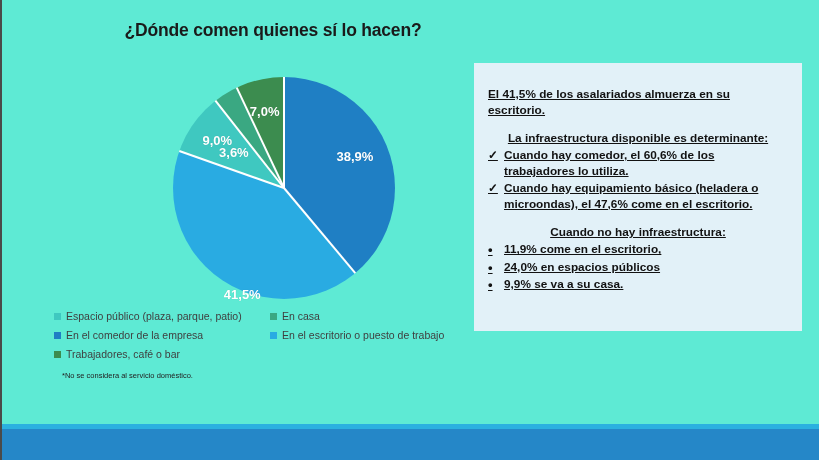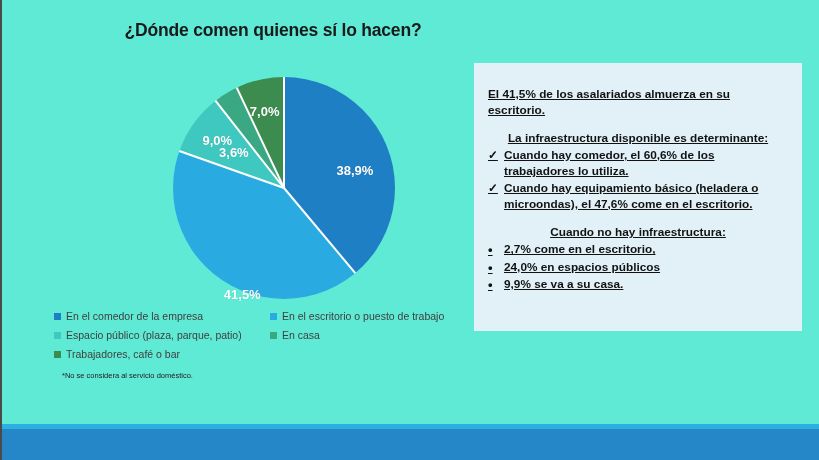--- a/index.html
+++ b/index.html
@@ -175,47 +175,47 @@
 
   <div id="title">¿Dónde comen quienes sí lo hacen?</div>
 
   <div id="chart-area">
     <div id="pie" style="background: conic-gradient(rgb(31, 127, 196) 0deg, rgb(31, 127, 196) 140.04deg, rgb(41, 171, 226) 140.04deg, rgb(41, 171, 226) 289.44deg, rgb(63, 200, 192) 289.44deg, rgb(63, 200, 192) 321.84deg, rgb(58, 168, 130) 321.84deg, rgb(58, 168, 130) 334.8deg, rgb(60, 140, 79) 334.8deg, rgb(60, 140, 79) 360deg);">
         <div class="slice-sep" style="transform: translate(-50%, 0px) rotate(180deg);"></div>
         <div class="slice-sep" style="transform: translate(-50%, 0px) rotate(320.04deg);"></div>
         <div class="slice-sep" style="transform: translate(-50%, 0px) rotate(469.44deg);"></div>
         <div class="slice-sep" style="transform: translate(-50%, 0px) rotate(501.84deg);"></div>
         <div class="slice-sep" style="transform: translate(-50%, 0px) rotate(514.8deg);"></div>
-        <div class="pie-label" style="left: 181.937px; top: 93px; transform: translate(-50%, -50%);">38,9%</div>
+        <div class="pie-label" style="left: 181.937px; top: 79px; transform: translate(-50%, -50%);">38,9%</div>
         <div class="pie-label" style="left: 69.2525px; top: 171.201px; transform: translate(-50%, -50%); margin-top: 46px;">41,5%</div>
         <div class="pie-label" style="left: 44.2453px; top: 63.1378px; transform: translate(-50%, -50%);">9,0%</div>
         <div class="pie-label" style="left: 60.8668px; top: 43px; transform: translate(-50%, -50%); margin-top: 32px;">3,6%</div>
         <div class="pie-label" style="left: 91.6289px; top: 34px; transform: translate(-50%, -50%);">7,0%</div>
       </div>
   </div>
 
   <div id="legend">
     <div class="legend-row">
       <div class="legend-item col1">
+        <span class="swatch" style="background: rgb(63, 200, 192);"></span>
+        <span>Espacio público (plaza, parque, patio)</span>
+      </div>
+      <div class="legend-item">
+        <span class="swatch" style="background: rgb(58, 168, 130);"></span>
+        <span>En casa</span>
+      </div>
+    </div>
+    <div class="legend-row">
+      <div class="legend-item col1">
         <span class="swatch" style="background: rgb(31, 127, 196);"></span>
         <span>En el comedor de la empresa</span>
       </div>
       <div class="legend-item">
         <span class="swatch" style="background: rgb(41, 171, 226);"></span>
         <span>En el escritorio o puesto de trabajo</span>
-      </div>
-    </div>
-    <div class="legend-row">
-      <div class="legend-item col1">
-        <span class="swatch" style="background: rgb(63, 200, 192);"></span>
-        <span>Espacio público (plaza, parque, patio)</span>
-      </div>
-      <div class="legend-item">
-        <span class="swatch" style="background: rgb(58, 168, 130);"></span>
-        <span>En casa</span>
       </div>
     </div>
     <div class="legend-row">
       <div class="legend-item col1">
         <span class="swatch" style="background: rgb(60, 140, 79);"></span>
         <span>Trabajadores, café o bar</span>
       </div>
     </div>
   </div>
 
@@ -231,21 +231,21 @@
       <span class="bullet-text">Cuando hay comedor, el 60,6% de los trabajadores lo utiliza.</span>
     </div>
     <div class="bullet-row">
       <span class="bullet-mark">✓</span>
       <span class="bullet-text">Cuando hay equipamiento básico (heladera o microondas), el 47,6% come en el escritorio.</span>
     </div>
     <div class="gap"></div>
     <p class="panel-head">Cuando no hay infraestructura:</p>
     <div class="bullet-row">
       <span class="bullet-mark dot">•</span>
-      <span class="bullet-text">2,7% come en el escritorio,</span>
+      <span class="bullet-text">11,9% come en el escritorio,</span>
     </div>
     <div class="bullet-row">
       <span class="bullet-mark dot">•</span>
       <span class="bullet-text">24,0% en espacios públicos</span>
     </div>
     <div class="bullet-row">
       <span class="bullet-mark dot">•</span>
       <span class="bullet-text">9,9% se va a su casa.</span>
     </div>
   </div>

